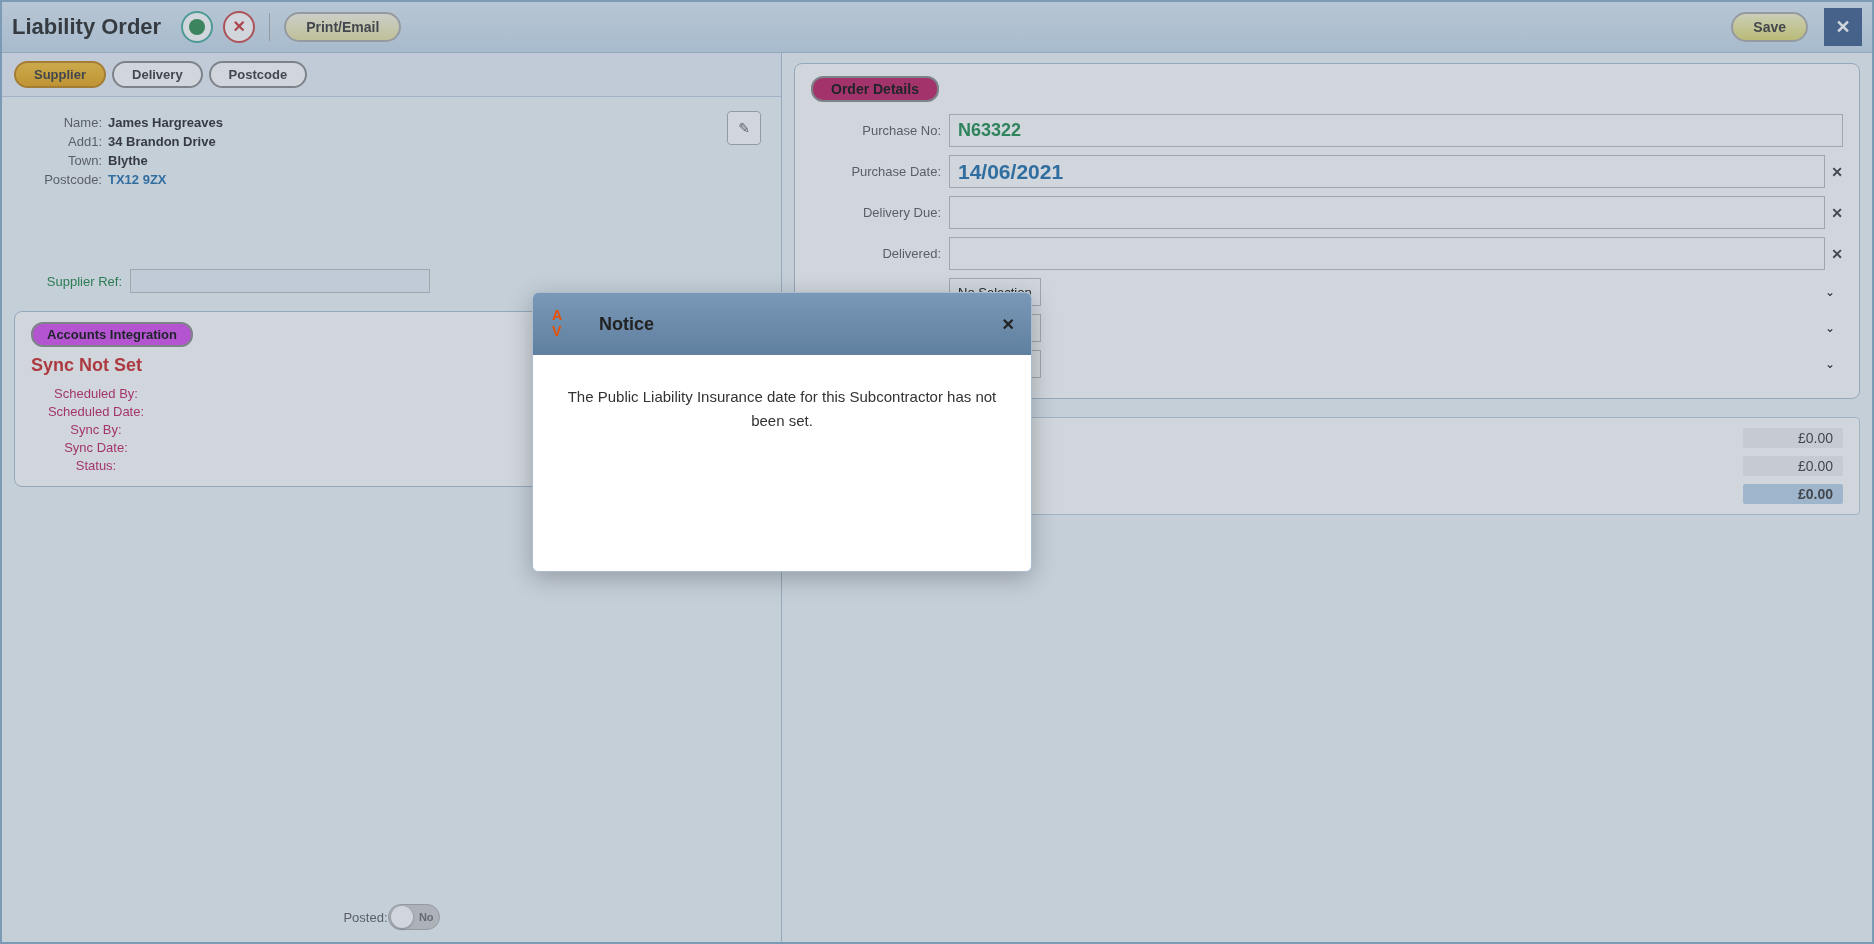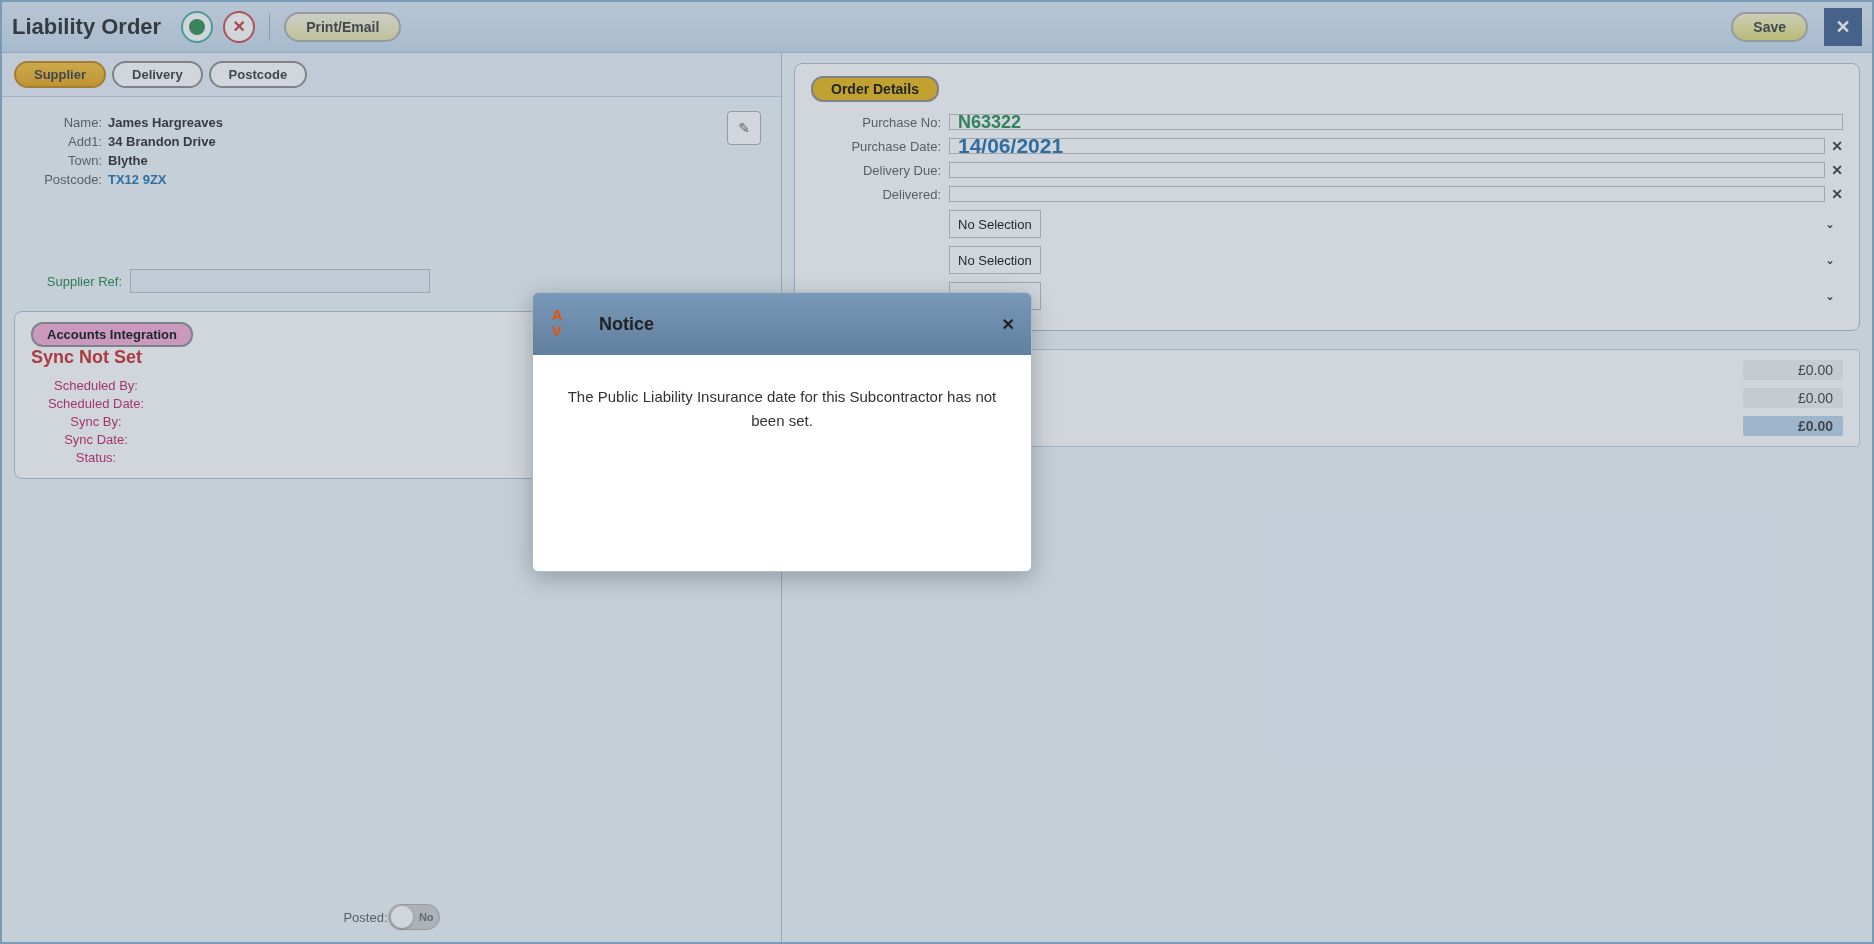--- a/index.html
+++ b/index.html
@@ -227,21 +227,22 @@
       padding: 10px 16px;
     }
 
     .accounts-title {
       font-weight: bold;
       font-size: 13px;
       border: 2px solid #888;
       border-radius: 12px;
       padding: 3px 14px;
       display: inline-block;
-      background: #f9a8d4;
+      margin-bottom: 8px;
+      background: #d946ef;
     }
 
     .sync-status {
       color: #cc2222;
       font-size: 18px;
       font-weight: bold;
       margin-bottom: 10px;
     }
 
     .acct-info-row {
@@ -322,41 +323,41 @@
     }
 
     .order-details-title {
       font-weight: bold;
       font-size: 14px;
       border: 2px solid #888;
       border-radius: 12px;
       padding: 3px 18px;
       display: inline-block;
       margin-bottom: 12px;
-      background: #eab308;
+      background: #be185d;
     }
 
     .order-field-row {
       display: flex;
       align-items: center;
       margin-bottom: 8px;
     }
 
     .order-field-label {
       color: #555;
       min-width: 130px;
       text-align: right;
       margin-right: 8px;
       font-size: 13px;
     }
 
     .order-field-input {
       border: 1px solid #bbb;
       background: white;
-      height: 16px;
+      height: 33px;
       flex: 1;
       padding: 2px 8px;
       font-size: 13px;
     }
 
     .order-field-input.blue-text {
       color: #1a6aaa;
       font-weight: bold;
       font-size: 21px;
     }

